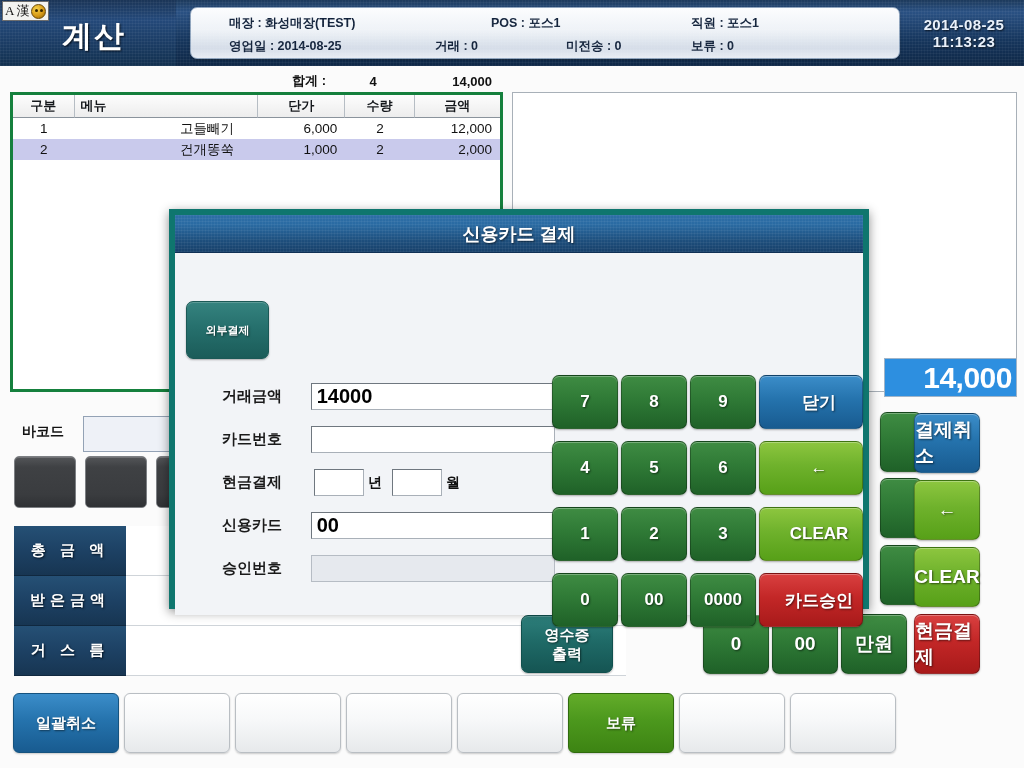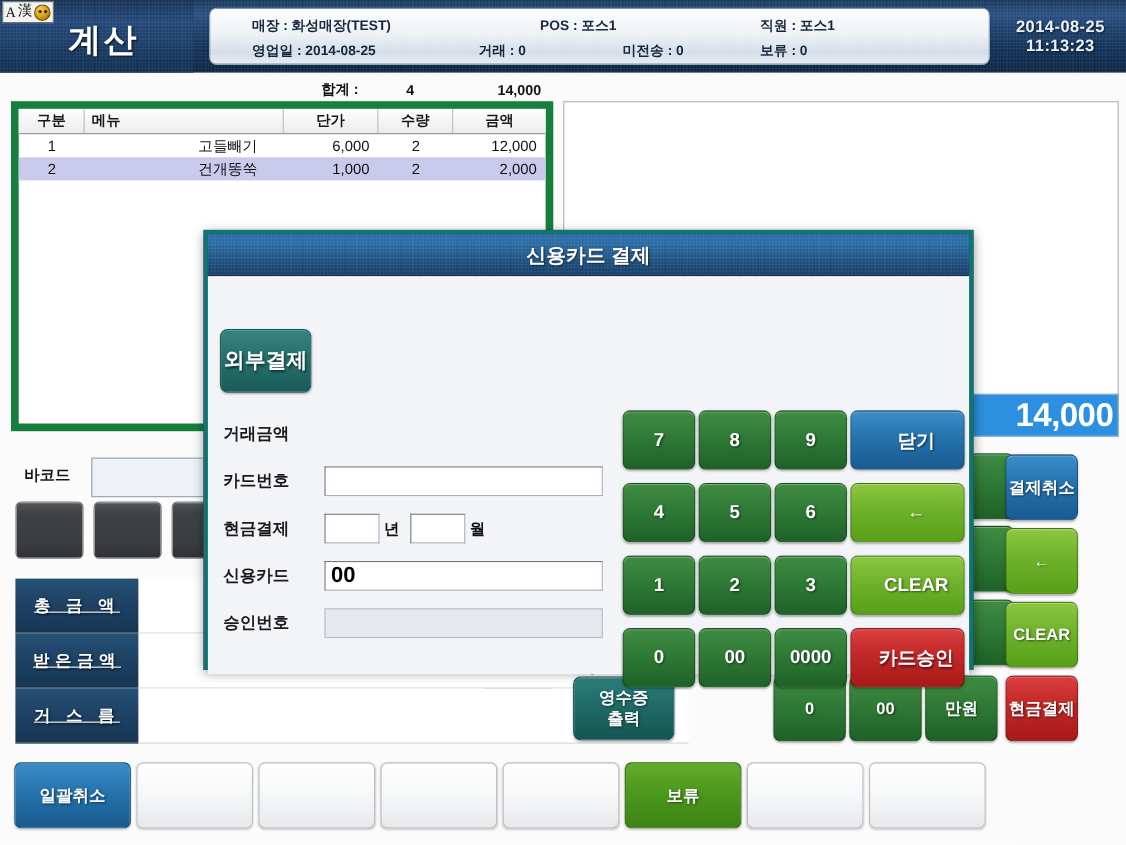--- a/index.html
+++ b/index.html
@@ -84,21 +84,21 @@
     position: absolute; left: 0; top: 70px; width: 500px; height: 22px;
     display: flex; justify-content: flex-end; align-items: center; gap: 6px;
     font-size: 13px; color: #111; font-weight: bold; padding-right: 8px;
   }
   .sum-line .lbl { margin-right: 14px; }
   .sum-line .qty { width: 54px; text-align: center; }
   .sum-line .amt { width: 86px; text-align: right; }
 
   .order-table {
     position: absolute; left: 10px; top: 92px; width: 493px; height: 300px;
-    background: #ffffff; border: 7px solid #15803d;
+    background: #ffffff; border: 3px solid #15803d;
   }
   .ot-head { display: flex; height: 23px; background: linear-gradient(to bottom,#fdfdfd,#ececec); }
   .ot-head div {
     font-size: 13px; font-weight: bold; color: #15181c; line-height: 22px;
     border-right: 1px solid #b6bdc4; border-bottom: 1px solid #8a939c; text-align: center;
   }
   .ot-head div:last-child { border-right: none; }
   .col-1 { width: 62px; }
   .col-2 { width: 185px; text-align: left !important; padding-left: 6px; }
   .col-3 { width: 88px; }
@@ -143,34 +143,33 @@
   .totals {
     position: absolute; left: 14px; top: 526px; width: 612px; height: 152px;
   }
   .tot-row { position: relative; height: 50px; display: flex; }
   .tot-key {
     width: 112px; background: linear-gradient(to bottom,#255075 0%, #1d4164 50%, #173552 100%);
     color: #ffffff; font-size: 15px; font-weight: bold;
     display: flex; align-items: center; justify-content: center;
     border-bottom: 1px solid #10283f; letter-spacing: 5px;
     text-shadow: 1px 1px 2px #041220;
-    text-decoration: underline;
   }
   .tot-val {
     flex: 1; background: #ffffff; border-bottom: 1px solid #cfd4d9;
     display: flex; align-items: center; justify-content: flex-end; padding-right: 14px; gap: 8px;
   }
   .tot-val .num { font-size: 27px; font-weight: bold; color: #111; }
   .tot-val .won { font-size: 16px; color: #111; }
 
   
   .rk-btn {
     position: absolute; width: 66px; height: 60px; border-radius: 7px;
     display: flex; align-items: center; justify-content: center;
-    color: #ffffff; font-size: 15px; font-weight: bold;
+    color: #ffffff; font-size: 19px; font-weight: bold;
     text-shadow: 1px 1px 2px rgba(0,0,0,.55);
     border: 1px solid rgba(0,0,0,.28);
     box-shadow: inset 0 1px 0 rgba(255,255,255,.3), 0 1px 2px rgba(0,0,0,.3);
   }
   .kg { background: linear-gradient(to bottom,#3f8c43 0%, #2f7a36 45%, #1f6128 100%); }
   .kgl{ background: linear-gradient(to bottom,#8dc63f 0%, #6fb22c 45%, #57a018 100%); }
   .kb { background: linear-gradient(to bottom,#3b8dc9 0%, #2573ad 45%, #185b90 100%); }
   .kr { background: linear-gradient(to bottom,#d94040 0%, #c32727 45%, #a81a1a 100%); }
   .wide { width: 93px; }
 
@@ -206,22 +205,22 @@
     border-radius: 7px; border: 1px solid #10504e;
     background: linear-gradient(to bottom,#2d7f7b 0%, #1f6a67 45%, #155553 100%);
     color: #fff; font-size: 15px; font-weight: bold; line-height: 19px;
     display: flex; flex-direction: column; align-items: center; justify-content: center;
     text-shadow: 1px 1px 2px rgba(0,0,0,.55);
     box-shadow: inset 0 1px 0 rgba(255,255,255,.2), 0 1px 2px rgba(0,0,0,.3);
   }
 
   
   .modal {
-    position: absolute; left: 185px; top: 209px; width: 700px; height: 400px;
-    background: #4c1d95; border: 4px solid #0f766e;
+    position: absolute; left: 169px; top: 209px; width: 700px; height: 400px;
+    background: #8b5cf6; border: 6px solid #0f766e;
     box-shadow: 0 3px 10px rgba(0,0,0,.45); z-index: 50;
   }
   .modal-title {
     height: 38px; position: relative;
     background: linear-gradient(to bottom,#2d6ea6 0%, #2a6ba3 25%, #1d4e7c 70%, #17406a 100%);
     display: flex; align-items: center; justify-content: center;
     color: #ffffff; font-size: 18px; font-weight: bold;
     text-shadow: 1px 1px 2px rgba(0,0,0,.6);
     border-bottom: 1px solid #0f3055;
   }
@@ -229,28 +228,28 @@
     content:""; position:absolute; inset:0;
     background-image: repeating-linear-gradient(0deg, rgba(255,255,255,.05) 0 1px, transparent 1px 3px),
                       repeating-linear-gradient(90deg, rgba(255,255,255,.04) 0 1px, transparent 1px 3px);
   }
   .modal-body { position: relative; height: 362px; background: #f2f4f7; }
 
   .ext-btn {
     position: absolute; left: 11px; top: 48px; width: 83px; height: 58px;
     border-radius: 7px; border: 1px solid #1b5956;
     background: linear-gradient(to bottom,#35837f 0%, #26706d 45%, #1b5c59 100%);
-    color: #fff; font-size: 19px; font-weight: bold;
+    color: #fff; font-size: 11px; font-weight: bold;
     display: flex; align-items: center; justify-content: center;
     text-shadow: 1px 1px 2px rgba(0,0,0,.55);
     box-shadow: inset 0 1px 0 rgba(255,255,255,.2), 0 1px 2px rgba(0,0,0,.3);
   }
 
   .form { position: absolute; left: 10px; top: 122px; width: 370px; }
-  .f-row { position: relative; height: 43px; display: flex; align-items: center; }
+  .f-row { position: relative; height: 43px; display: flex; align-items: center; margin-left: 33px; }
   .f-label {
     width: 96px; font-size: 15px; color: #1a1a1a; font-weight: bold; text-align: left; padding-left: 4px;
   }
   .f-input {
     height: 27px; background: #ffffff;
     border: 1px solid #a9b0b8; border-top-color: #6f777f; border-left-color:#6f777f;
     display: flex; align-items: center; padding-left: 5px;
     font-size: 20px; font-weight: bold; color: #000;
   }
   .f-input.wide  { width: 253px; }
@@ -402,20 +401,21 @@
 
   <div class="modal">
     <div class="modal-title">신용카드 결제</div>
     <div class="modal-body">
 
       <div class="ext-btn">외부결제</div>
 
       <div class="form">
         <div class="f-row">
           <span class="f-label">거래금액</span>
+          <span class="f-input wide">14000</span>
         </div>
         <div class="f-row">
           <span class="f-label">카드번호</span>
           <span class="f-input wide"></span>
         </div>
         <div class="f-row">
           <span class="f-label">현금결제</span>
           <span class="f-input small"></span>
           <span class="f-unit">년</span>
           <span class="f-input small"></span>

